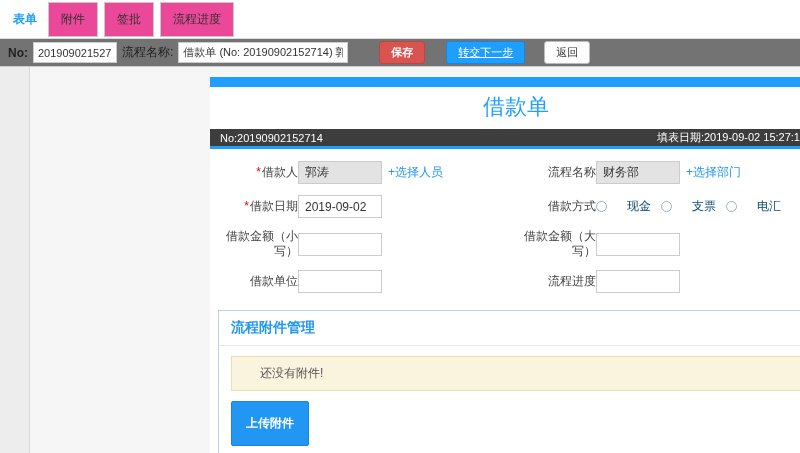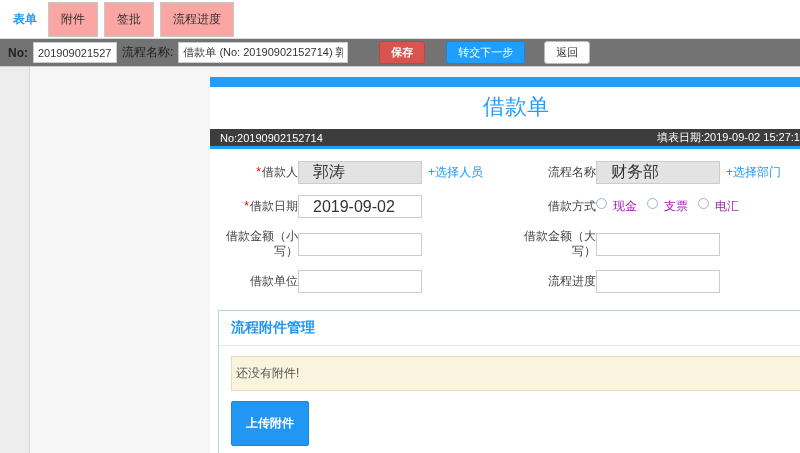--- a/index.html
+++ b/index.html
@@ -2,71 +2,71 @@
 <html><head>
 <meta charset="utf-8">
 <style>
   * { margin:0; padding:0; box-sizing:border-box; }
   html,body { width:800px; height:453px; overflow:hidden; background:#fff;
     font-family:"Liberation Sans","DejaVu Sans",sans-serif; font-size:12px; color:#333; }
 
   
   .tab-bar { height:39px; display:flex; align-items:center; gap:6px; padding:0 8px;
     background:#fff; border-bottom:1px solid #ddd; }
-  .tab { padding:8px 12px; font-size:12px; color:#333; background:#fca5a5;
+  .tab { padding:8px 12px; font-size:12px; color:#333; background:#ec4899;
     border:1px solid #c8c8c8; cursor:pointer; white-space:nowrap; }
   .tab.active { background:none; border:1px solid transparent; color:#1E9FFF; font-weight:bold; padding:2px 4px; }
 
   
   .toolbar { height:28px; display:flex; align-items:center; gap:5px; padding:0 8px;
     background:#737373; border-bottom:1px solid #ccc; }
   .tb-label { color:#222; white-space:nowrap; }
   .tb-label.bold { font-weight:bold; }
   .tb-input { height:21px; border:1px solid #ccc; padding:0 4px; font-size:11px;
     font-family:inherit; color:#333; background:#fff; }
   .no-input { width:84px; }
   .name-input { width:170px; }
   .btn { font-size:11px; padding:3px 11px; border-radius:3px; border:1px solid transparent;
     cursor:pointer; font-family:inherit; white-space:nowrap; }
   .btn-save { background:#d9534f; border-color:#b94743; color:#fff; font-weight:bold; margin-left:26px; }
-  .btn-next { background:#1E9FFF; border-color:#1787dd; color:#fff; margin-left:16px; }
+  .btn-next { background:#1E9FFF; border-color:#1787dd; color:#fff; margin-left:16px;text-decoration:underline; }
   .btn-back { background:#fdfdfd; border-color:#bbb; color:#333; margin-left:14px; }
 
   
   .content { position:relative; height:401px; background:#f6f6f6; }
   .left-rail { position:absolute; left:0; top:0; width:30px; height:100%;
     background:#ededed; border-right:1px solid #d8d8d8; }
   .panel { position:absolute; left:210px; top:10px; width:612px; background:#fff; }
 
   .panel-topbar { height:10px; background:#1E9FFF; }
   .panel-title { text-align:center; padding:5px 0 7px; color:#1E9FFF; font-size:22px; font-weight:normal; }
   .panel-subhead { background:#3d3d3d; color:#fff; font-size:11px; height:17px;
     display:flex; justify-content:space-between; align-items:center; padding:0 22px 0 10px; }
   .panel-blueline { height:3px; background:#1E9FFF; }
 
   
   .form { padding:12px 0 2px; }
   .form-row { display:grid; grid-template-columns:88px 218px 80px 1fr; align-items:center; margin-bottom:11px; }
   .f-label { text-align:right; padding-right:0; color:#444; line-height:1.25; }
   .req { color:#e00; margin-right:1px; }
   .f-ctrl { display:flex; align-items:center; gap:6px; }
-  .f-input { width:124px; height:23px; border:1px solid #ccc; padding:0 14px;
-    font-size:16px; font-family:inherit; color:#333; background:#fff; }
+  .f-input { width:84px; height:23px; border:1px solid #ccc; padding:0 6px;
+    font-size:12px; font-family:inherit; color:#333; background:#fff; }
   .f-input.readonly { background:#e3e3e3; }
   .pick-link { color:#2196F3; text-decoration:none; cursor:pointer; white-space:nowrap; }
   .radio-group { display:flex; align-items:center; gap:10px; }
-  .radio-opt { display:flex; align-items:flex-start; gap:6px; color:#a21caf; cursor:pointer; }
+  .radio-opt { display:flex; align-items:center; gap:20px; color:#0c4a6e; cursor:pointer; }
   .radio-circle { width:11px; height:11px; border:1px solid #9ab4c8; border-radius:50%;
     background:#fff; display:inline-block; flex:0 0 auto; }
 
   
   .attach-box { margin:4px 8px 10px; border:1px solid #bcd3e5; background:#fff; }
   .box-head { padding:8px 12px; font-size:14px; font-weight:bold; color:#2196F3;
     border-bottom:1px solid #e8e8e8; }
-  .alert { margin:10px 12px; padding:8px 4px; background:#faf4de; border:1px solid #e9ddb4;
+  .alert { margin:10px 12px; padding:8px 28px; background:#faf4de; border:1px solid #e9ddb4;
     color:#555; }
   .upload-btn { margin:0 12px 12px; display:inline-block; background:#2196F3; color:#fff;
     border:1px solid #1787dd; padding:13px 14px; font-size:12px; border-radius:2px;
     cursor:pointer; font-weight:bold; font-family:inherit; }
 
   
   .approve-box { margin:0 8px; border:1px solid #d9534f; background:#fff; }
   .approve-head { color:#d9534f; border-bottom:none; }
 </style>
 </head>

